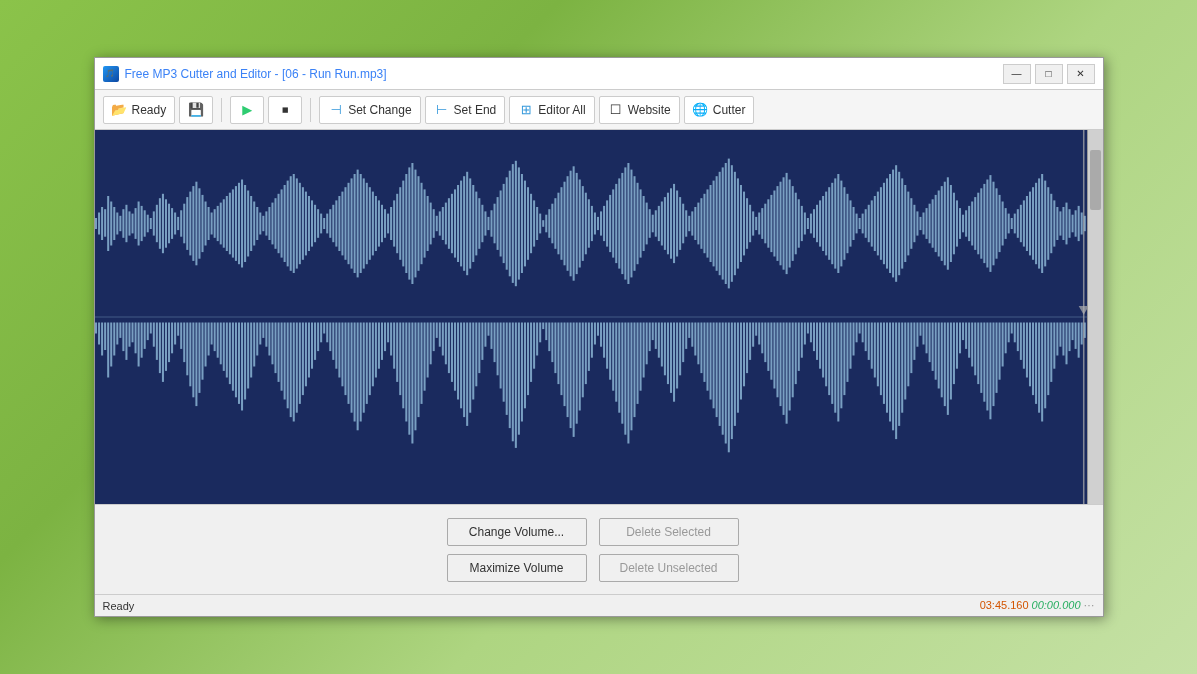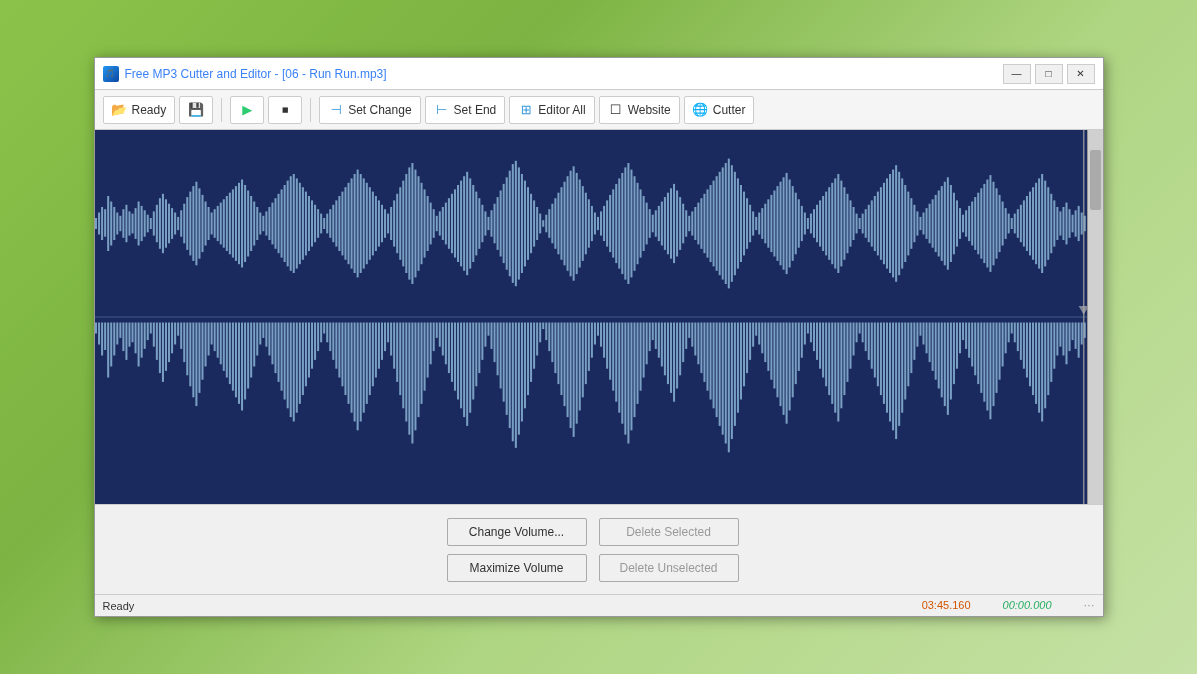--- a/index.html
+++ b/index.html
@@ -188,21 +188,21 @@
       border-top: 1px solid #ccc;
       display: flex;
       align-items: center;
       padding: 0 8px;
       font-size: 11px;
       color: #333;
       justify-content: space-between;
     }
     .status-right {
       display: flex;
-      gap: 32px;
+      gap: 3px;
       justify-content: center;
     }
     .status-time {
       color: #d35400;
       font-size: 11px;
     }
     .status-time.green {
       color: #27ae60;
       font-style: italic;
     }

